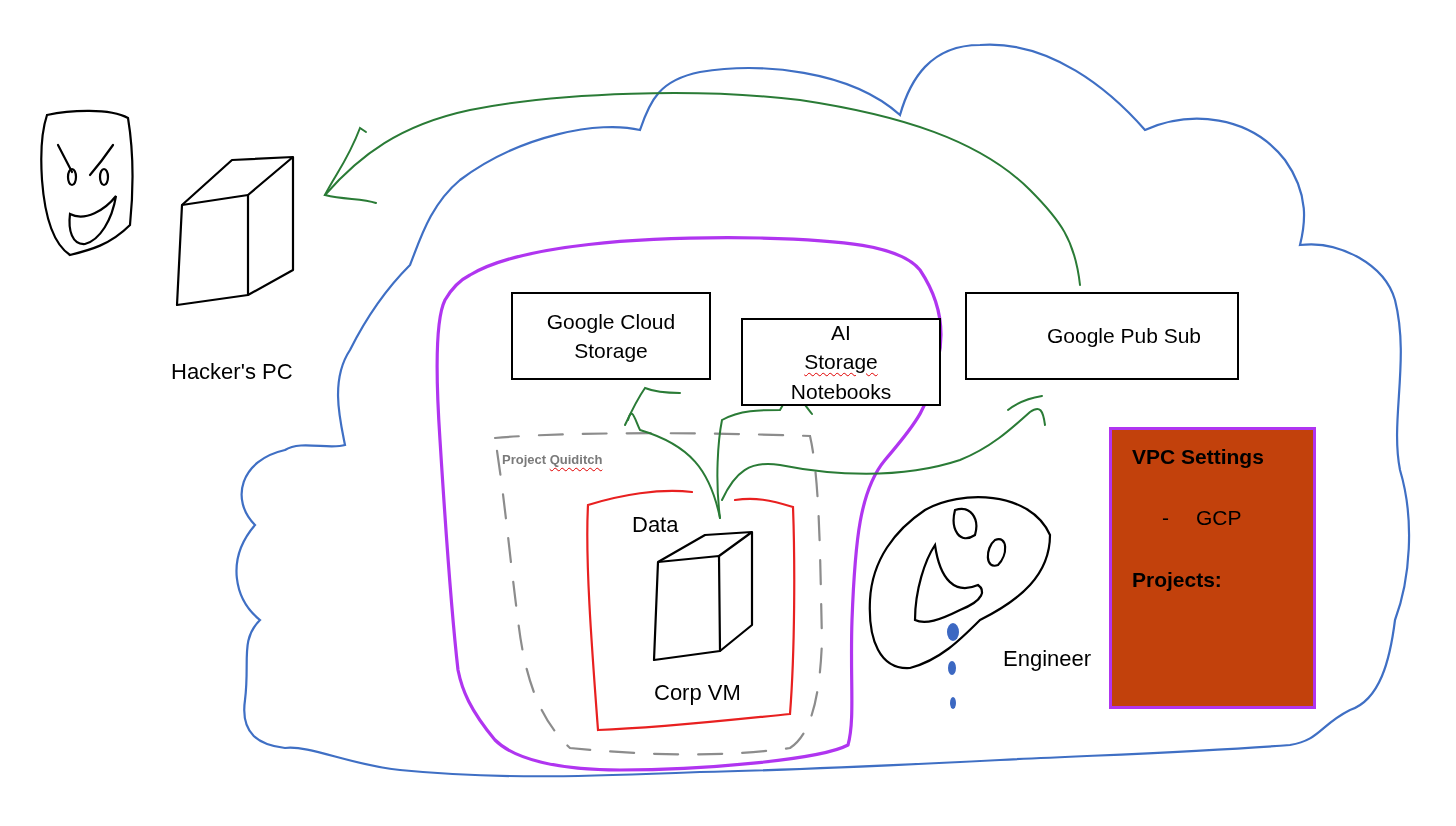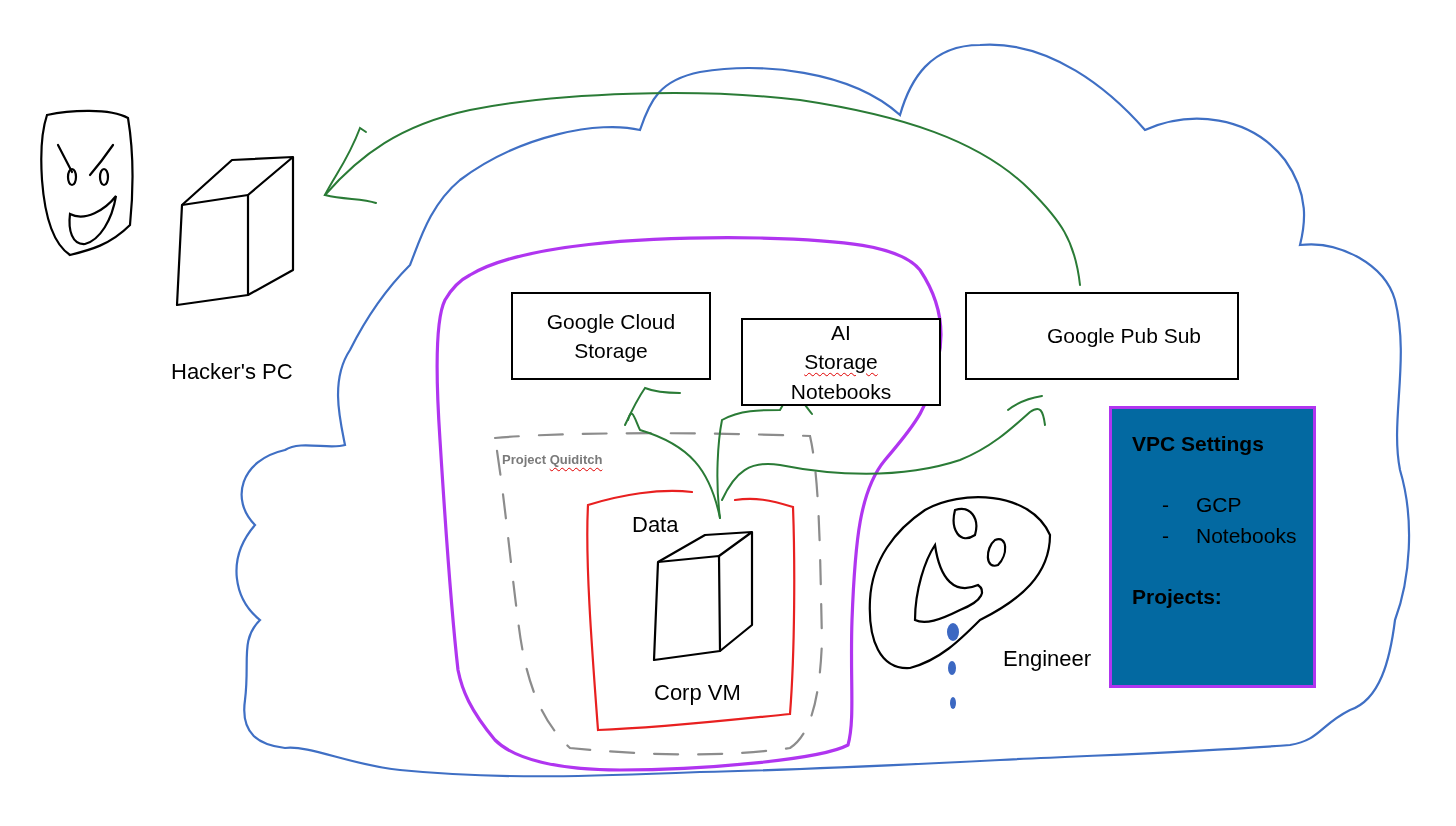--- a/index.html
+++ b/index.html
@@ -5,22 +5,22 @@
   html, body { margin: 0; padding: 0; background: #ffffff; }
   body { width: 1456px; height: 826px; position: relative; overflow: hidden;
          font-family: "Liberation Sans", "DejaVu Sans", sans-serif; }
   svg.canvas { position: absolute; left: 0; top: 0; }
   .lbl { position: absolute; color: #000; font-size: 22px; line-height: 1.4; white-space: nowrap; }
   .box { position: absolute; border: 2px solid #000; background: #fff; display: flex;
          align-items: center; justify-content: center; text-align: center; font-size: 21px; line-height: 1.4; }
   .box span { display: block; }
   .spell { text-decoration: underline wavy #e00000; text-decoration-thickness: 1px; text-underline-offset: 3px; }
   .proj-title { position: absolute; font-weight: bold; color: #7a7a7a; font-size: 13px; }
-  .vpc { position: absolute; left: 1109px; top: 406px; width: 207px; height: 282px;
-         border: 3px solid #b035f0; background: #0369a1; padding: 20px 0 0 20px; box-sizing: border-box;
+  .vpc { position: absolute; left: 1109px; top: 427px; width: 207px; height: 282px;
+         border: 3px solid #b035f0; background: #c2410c; padding: 12px 0 0 20px; box-sizing: border-box;
          font-size: 21px; line-height: 1.45; }
   .vpc .h { font-weight: bold; }
   .vpc .gap { height: 31px; }
   .vpc .item { padding-left: 30px; }
   .vpc .item .dash { display: inline-block; width: 34px; }
 </style>
 </head>
 <body>
 
 <svg class="canvas" width="1456" height="826" viewBox="0 0 1456 826">
@@ -117,16 +117,15 @@
 <div class="proj-title" style="left:502px; top:452px;"><span>Project </span><span class="spell">Quiditch</span></div>
 <div class="lbl" style="left:632px; top:510px;">Data</div>
 <div class="lbl" style="left:654px; top:678px;">Corp VM</div>
 
 <div class="lbl" style="left:1003px; top:644px;">Engineer</div>
 
 <div class="vpc">
   <div class="h">VPC Settings</div>
   <div class="gap"></div>
   <div class="item"><span class="dash">-</span><span>GCP</span></div>
-  <div class="item"><span class="dash">-</span><span>Notebooks</span></div>
   <div class="gap"></div>
   <div class="h">Projects:</div>
 </div>
 
 </body></html>

